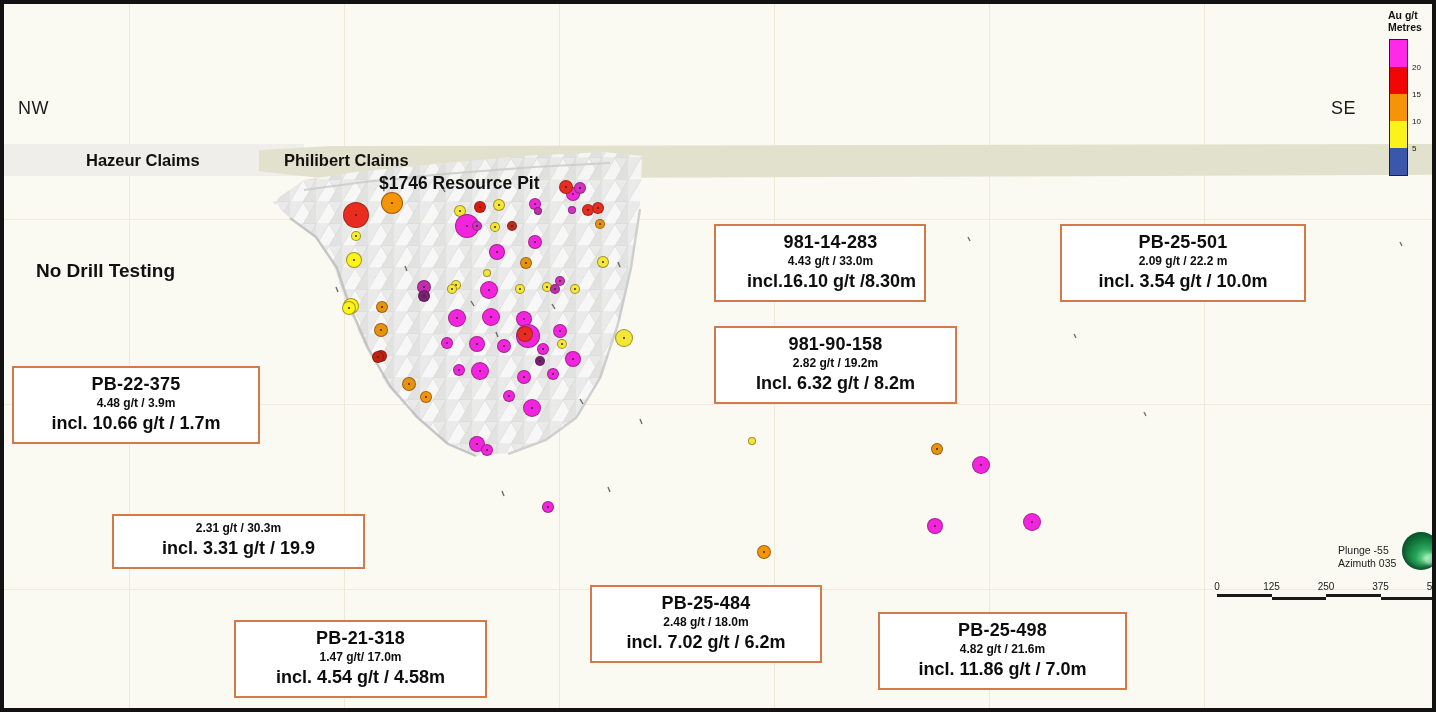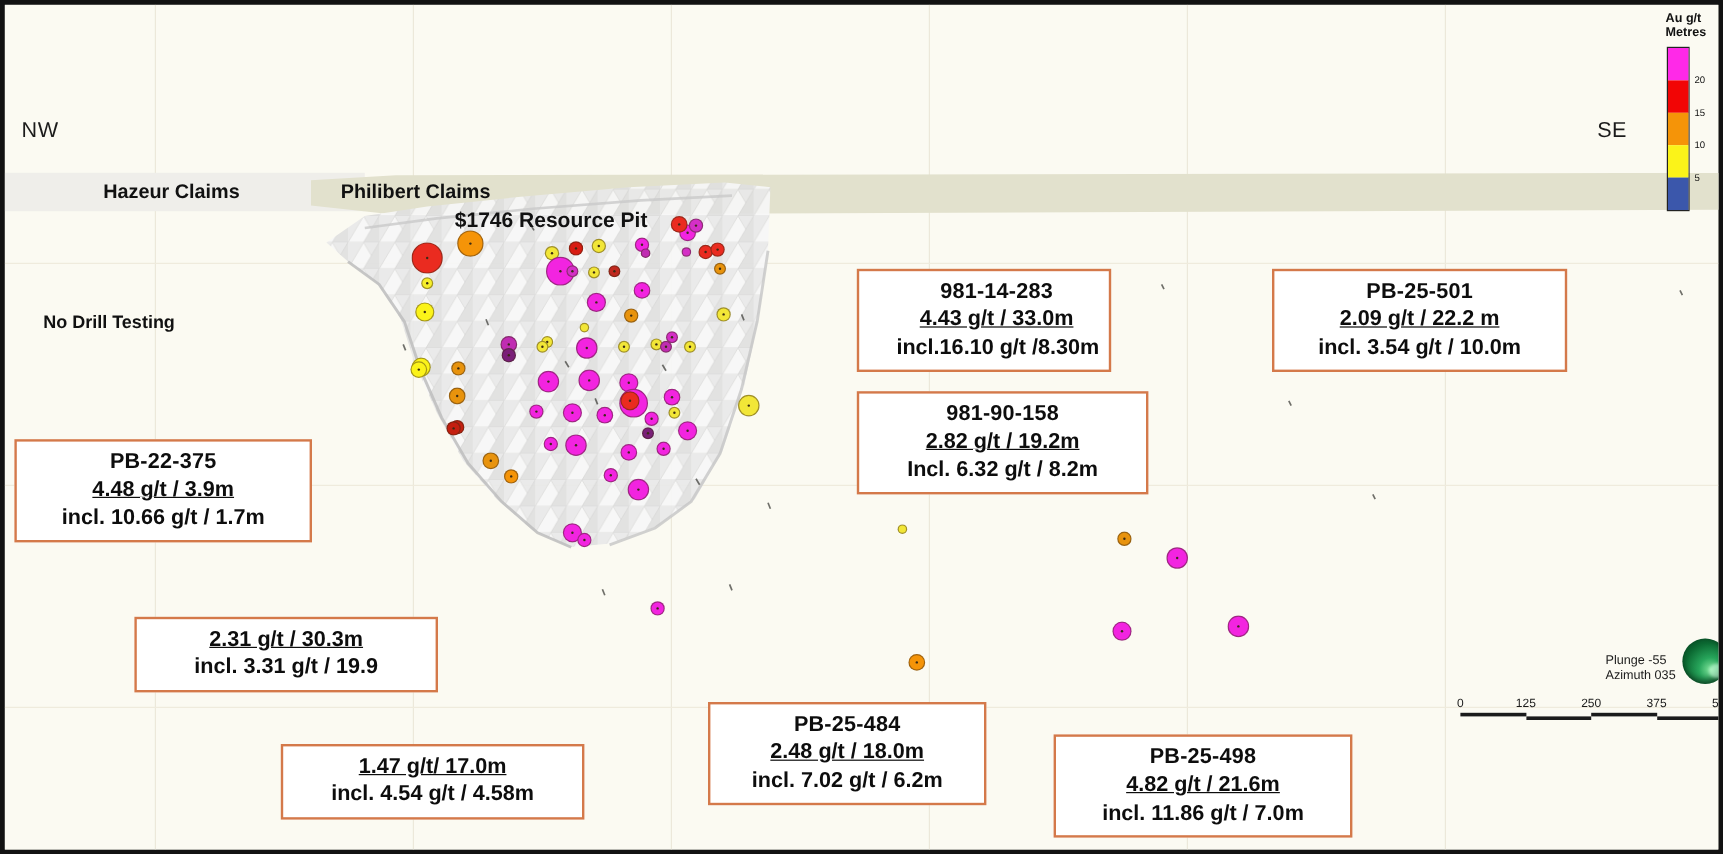--- a/index.html
+++ b/index.html
@@ -68,40 +68,40 @@
   }
   .pit-label {
     position: absolute;
     font-size: 17.5px;
     font-weight: bold;
     color: #111;
     white-space: nowrap;
   }
   .note-label {
     position: absolute;
-    font-size: 15px;
+    font-size: 19px;
     font-weight: bold;
     color: #111;
     white-space: nowrap;
   }
 
   
   .callout {
     position: absolute;
     background: #ffffff;
     border: 2.5px solid #d4794a;
     padding: 5px 10px 7px 10px;
     text-align: center;
     line-height: 1.30;
     color: #0d0d0d;
     font-weight: bold;
     white-space: nowrap;
   }
   .callout .hid   { font-size: 18px; letter-spacing: 0.2px; }
-  .callout .grade { font-size: 18px; text-decoration: underline; }
+  .callout .grade { font-size: 12px; }
   .callout .incl  { font-size: 18px; }
 
   
   #overlay { position: absolute; inset: 0; pointer-events: none; }
 
   
   .dot {
     position: absolute;
     border-radius: 50%;
     border: 1px solid rgba(60,40,20,0.45);
@@ -371,20 +371,21 @@
         <div class="callout" style="left: 8px; top: 362px; width: 248px;">
           <div class="hid">PB-22-375</div>
           <div class="grade">4.48 g/t  / 3.9m</div>
           <div class="incl">incl. 10.66 g/t / 1.7m</div>
         </div>
         <div class="callout" style="left: 108px; top: 510px; width: 253px;">
           <div class="grade">2.31 g/t  / 30.3m</div>
           <div class="incl">incl. 3.31 g/t / 19.9</div>
         </div>
         <div class="callout" style="left: 230px; top: 616px; width: 253px;">
+          <div class="hid">PB-21-318</div>
           <div class="grade">1.47 g/t/ 17.0m</div>
           <div class="incl">incl. 4.54 g/t / 4.58m</div>
         </div>
         <div class="callout" style="left: 710px; top: 220px; width: 212px; padding-left: 31px;">
           <div class="hid">981-14-283</div>
           <div class="grade">4.43 g/t / 33.0m</div>
           <div class="incl">incl.16.10 g/t /8.30m</div>
         </div>
         <div class="callout" style="left: 710px; top: 322px; width: 243px;">
           <div class="hid">981-90-158</div>

